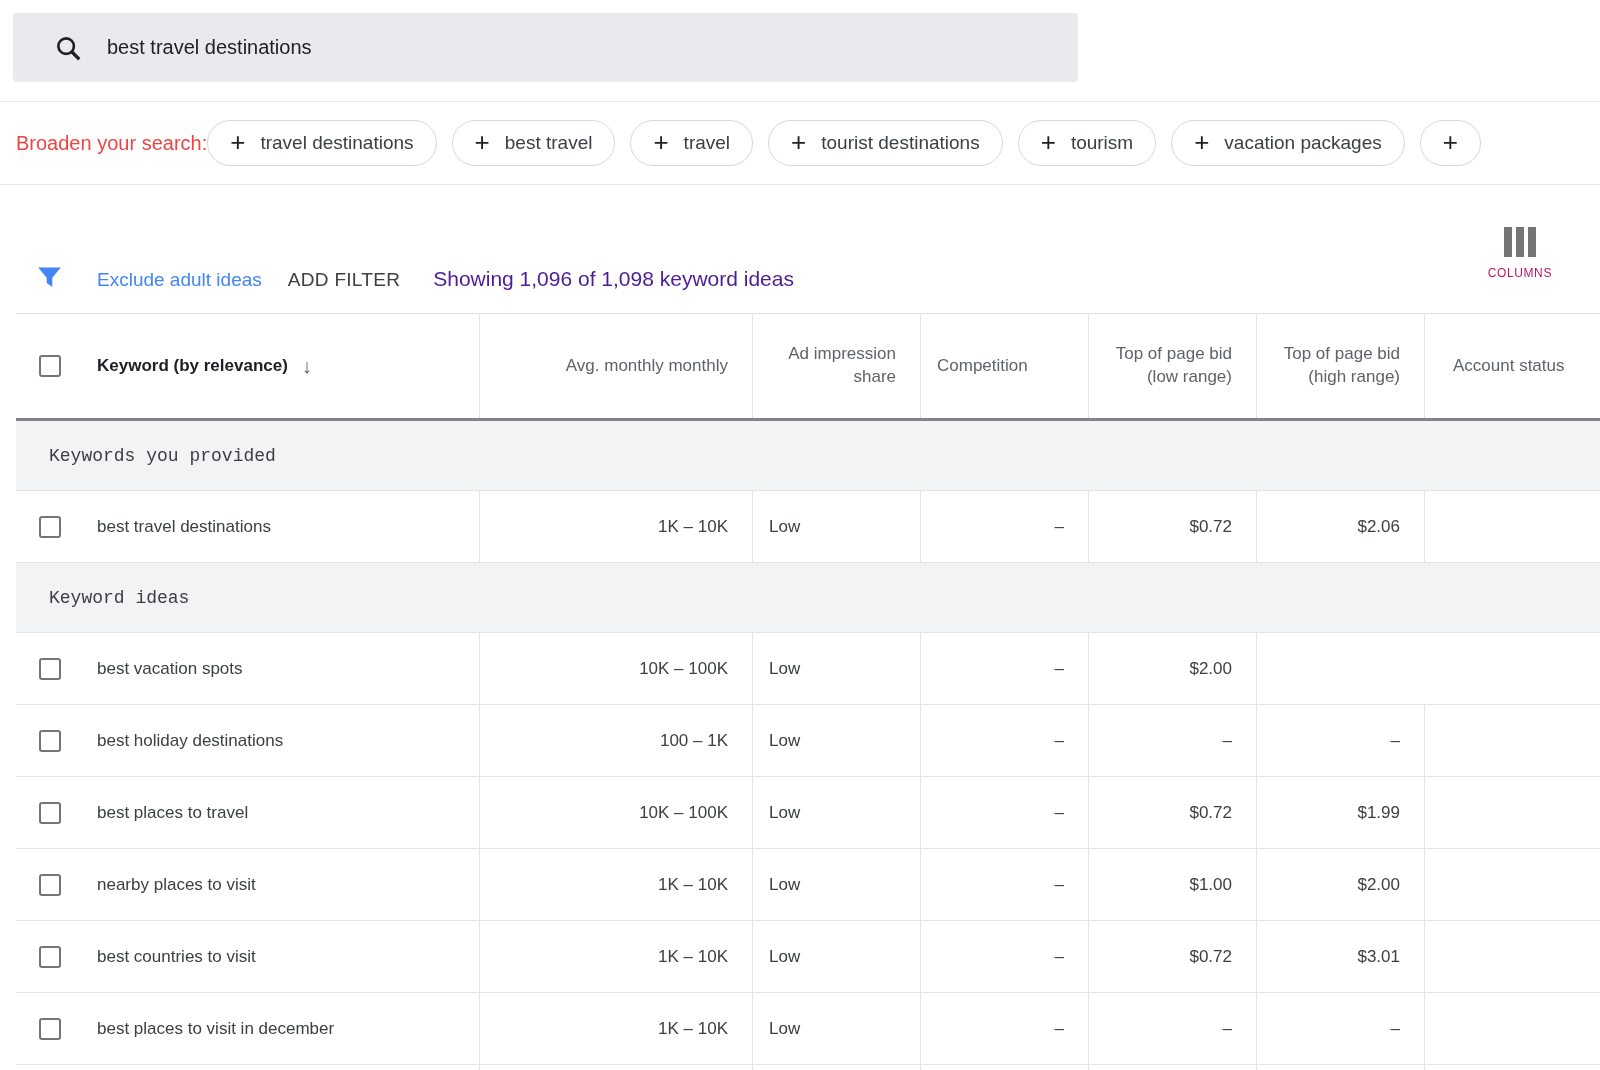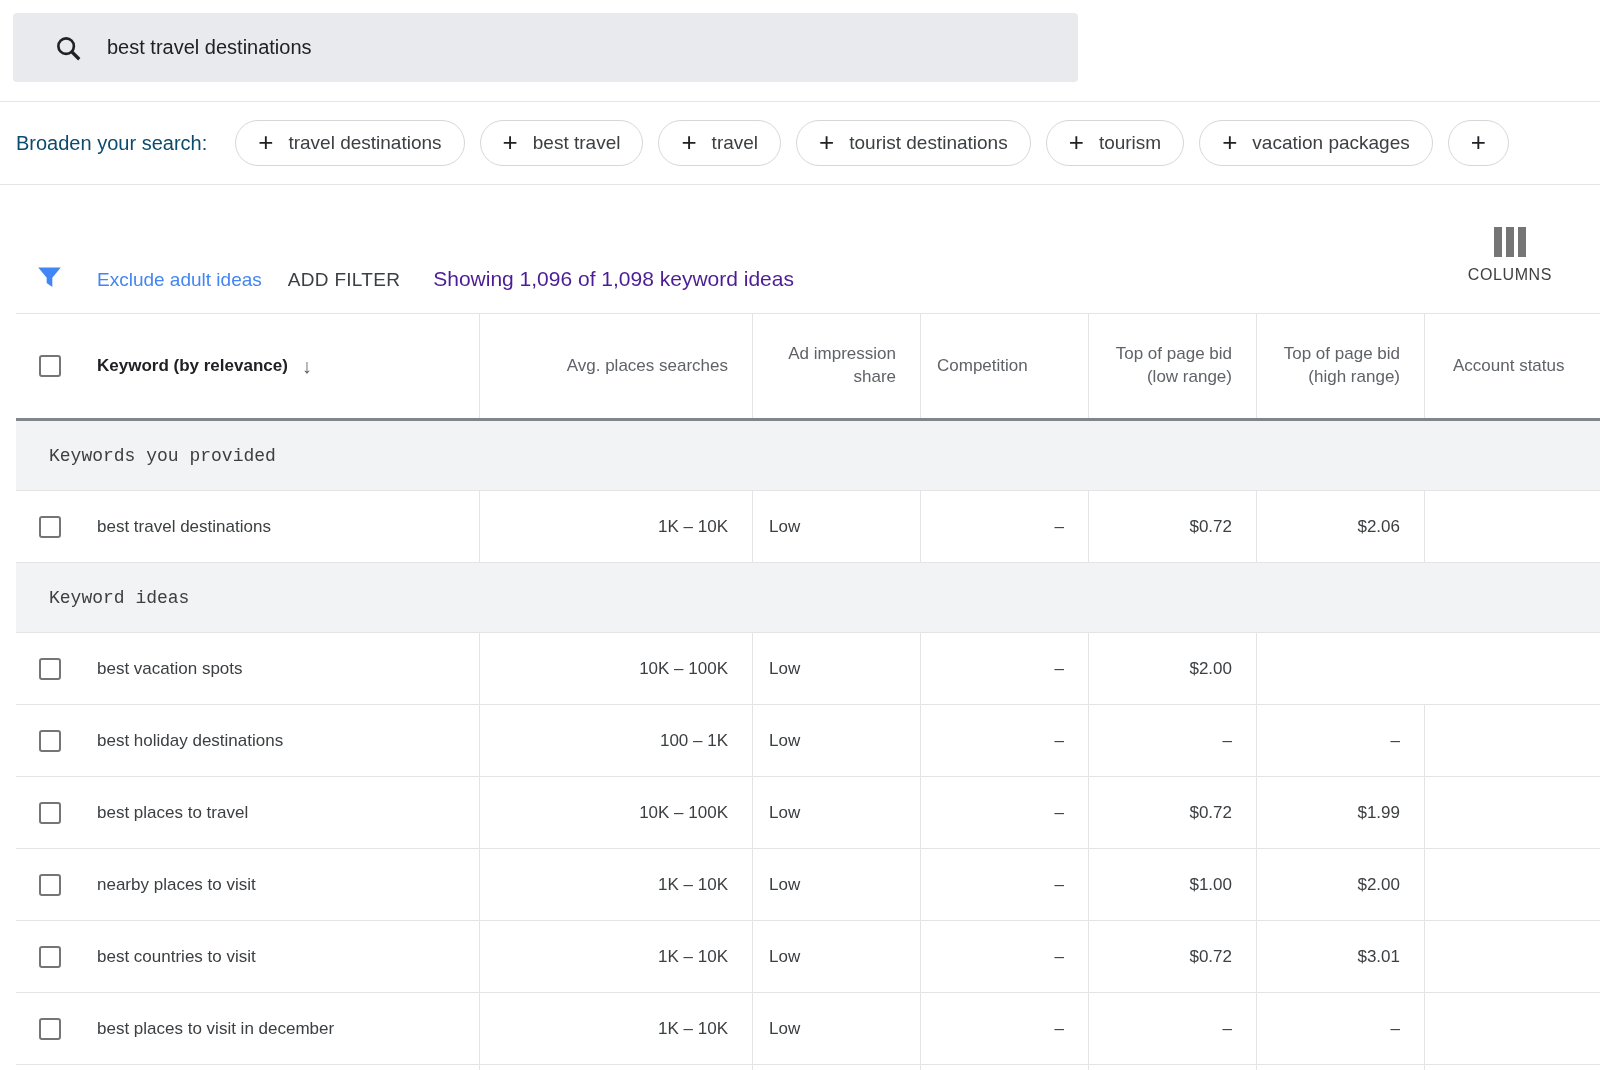--- a/index.html
+++ b/index.html
@@ -12,41 +12,41 @@
     background:#e9eaee; border-radius:4px; display:flex; align-items:center; }
   .search-icon { margin-left:40px; flex:0 0 auto; display:flex; }
   .search-input { border:none; background:transparent; outline:none; flex:1;
     margin-left:24px; font-size:20px; color:#202124; font-family:inherit; }
 
   .hline { position:absolute; left:0; width:1600px; height:1px; background:#e4e5e8; }
 
   
   .broaden { position:absolute; top:102px; left:0; width:1600px; height:82px;
     display:flex; align-items:center; padding-left:16px; white-space:nowrap; overflow:hidden; }
-  .broaden-label { font-size:20px; color:#0c4a6e; margin-right:28px; flex:0 0 auto; }
+  .broaden-label { font-size:20px; color:#ef4444; flex:0 0 auto; }
   .chips { display:flex; gap:15px; flex:0 0 auto; }
   .chip { height:46px; border:1px solid #d5d7db; border-radius:24px; background:#fff;
     display:flex; align-items:center; padding:0 22px; gap:15px; font-size:19px;
     color:#3c4043; cursor:pointer; flex:0 0 auto; }
   .chip .plus { font-size:26px; font-weight:400; color:#202124; line-height:0; margin-top:-2px; }
 
   
   .toolbar { position:absolute; top:185px; left:0; width:1600px; height:128px; background:#fff; }
   .toolbar-row { position:absolute; left:36px; top:50px; height:56px;
     display:flex; align-items:flex-end; }
   .funnel { display:flex; margin-right:34px; }
   .exclude-link { font-size:19px; color:#4285f4; margin-right:26px; cursor:pointer; }
   .add-filter { font-size:19px; font-weight:400; color:#3c4043; letter-spacing:.3px;
     margin-right:33px; cursor:pointer; }
   .showing { font-size:21px; color:#4c1d95; }
   .columns-block { position:absolute; right:48px; top:42px; display:flex;
     flex-direction:column; align-items:center; gap:9px; cursor:pointer; }
   .columns-icon { display:flex; gap:4px; }
   .columns-icon i { width:8px; height:30px; background:#757575; display:block; }
-  .columns-label { font-size:16px; color:#404040; letter-spacing:.6px; }
+  .columns-label { font-size:12px; color:#be185d; letter-spacing:.6px; }
 
   
   .table { position:absolute; top:313px; left:16px; width:1600px; }
   .thead { display:flex; height:108px; align-items:stretch;
     border-top:1px solid #e4e4e7; border-bottom:3px solid #80868b; background:#fff; }
   .cell { display:flex; align-items:center; height:100%; }
   .c1 { width:463px; padding-left:23px; }
   .c2 { width:273px; }
   .c3 { width:168px; padding-left:16px; }
   .c4 { width:168px; }
@@ -142,21 +142,21 @@
   </div>
 
   <div class="table">
     <div class="thead">
       <div class="cell c1">
         <span class="cb"></span>
         <span class="kw-head">Keyword (by relevance)</span>
         <span class="sort-arrow">↓</span>
       </div>
       <div class="cell c2 rnum">
-          <span class="th-label">Avg. places searches</span>
+          <span class="th-label">Avg. monthly monthly</span>
         </div>
       <div class="cell c4 rnum">
           <span class="th-label">Ad impression share</span>
         </div>
       <div class="cell c3">
           <span class="th-label">Competition</span>
         </div>
       <div class="cell c5 rnum">
           <span class="th-label">Top of page bid (low range)</span>
         </div>

